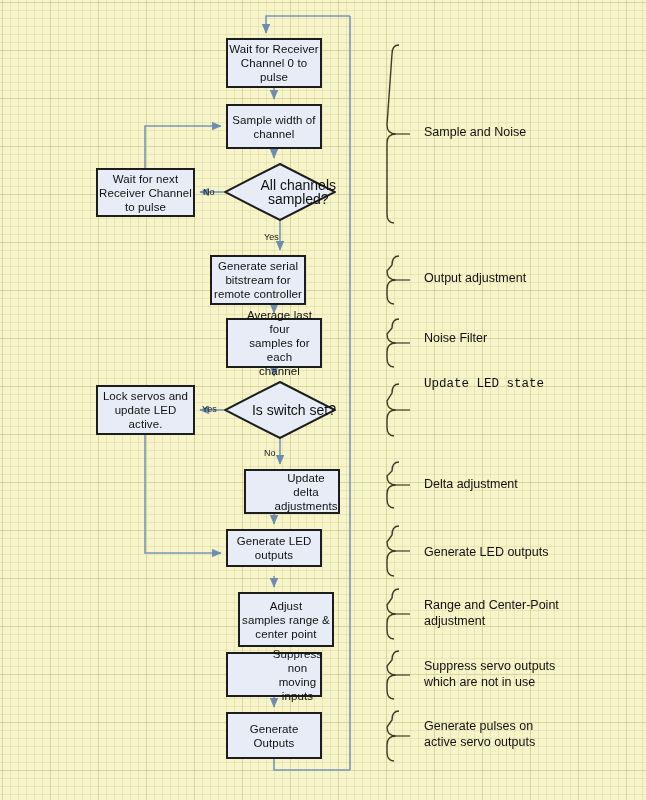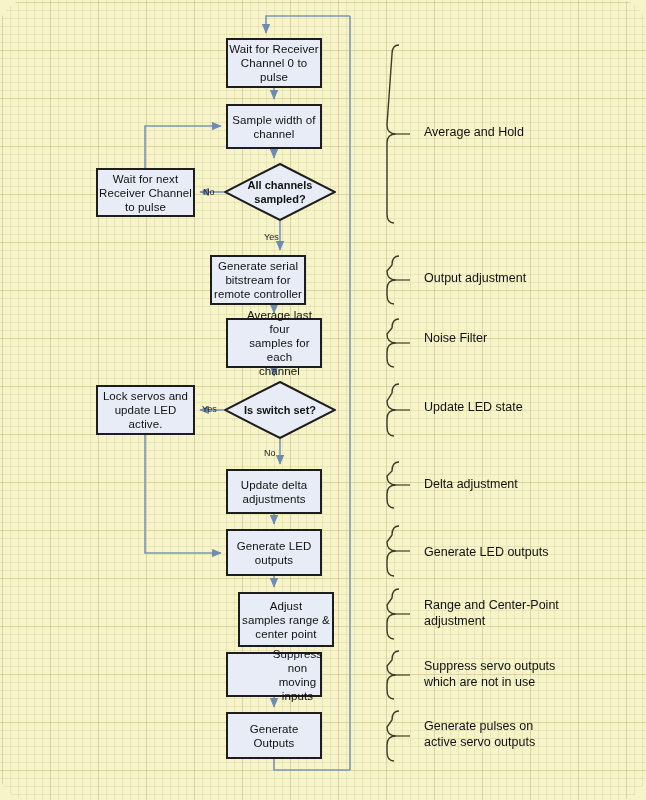--- a/index.html
+++ b/index.html
@@ -18,21 +18,20 @@
     width: 646px;
     height: 800px;
     background-color: #f6f4c8;
     background-image:
       linear-gradient(to right, rgba(190,185,120,0.35) 1px, transparent 1px),
       linear-gradient(to bottom, rgba(190,185,120,0.35) 1px, transparent 1px),
       linear-gradient(to right, rgba(200,196,140,0.30) 1px, transparent 1px),
       linear-gradient(to bottom, rgba(200,196,140,0.30) 1px, transparent 1px);
     background-size: 48px 48px, 48px 48px, 8px 8px, 8px 8px;
     background-position: 2px 2px, 2px 2px, 2px 2px, 2px 2px;
-    border-radius: 27px;
   }
   #wires {
     position: absolute;
     left: 0;
     top: 0;
     width: 646px;
     height: 800px;
   }
   .node {
     position: absolute;
@@ -46,27 +45,26 @@
     font-size: 11.5px;
     line-height: 14px;
     color: #111111;
     white-space: pre-line;
     letter-spacing: 0.1px;
   }
   .decision {
     position: absolute;
     display: flex;
     align-items: center;
-    justify-content: center;
+    justify-content: flex-end;
     text-align: center;
-    font-size: 11px;
+    font-size: 14px;
     line-height: 14px;
     color: #111111;
     white-space: pre-line;
-    font-weight: bold;
   }
   .decision .dtext {
     position: relative;
     z-index: 2;
   }
   .decision svg {
     position: absolute;
     left: 0;
     top: 0;
   }
@@ -156,59 +154,59 @@
 remote controller</div>
       <div class="node" style="left: 226px; top: 318px; width: 96px; height: 50px; padding-left: 11px;">Average last four
 samples for each
 channel</div>
       <div class="decision" style="left: 224px; top: 381px; width: 112px; height: 58px;"><svg width="112" height="58">
           <polygon points="56,1 111,29 56,57 1,29" fill="#e7ecf7" stroke="#1d1d1d" stroke-width="2"></polygon>
         </svg><span class="dtext">Is switch set?</span></div>
       <div class="node" style="left: 96px; top: 385px; width: 99px; height: 50px;">Lock servos and
 update LED
 active.</div>
-      <div class="node" style="left: 226px; top: 469px; width: 96px; height: 45px;">Update delta
+      <div class="node" style="left: 244px; top: 469px; width: 96px; height: 45px; padding-left: 28px;">Update delta
 adjustments</div>
-      <div class="node" style="left: 226px; top: 529px; width: 96px; height: 47px;">Generate LED
+      <div class="node" style="left: 226px; top: 529px; width: 96px; height: 38px;">Generate LED
 outputs</div>
       <div class="node" style="left: 226px; top: 592px; width: 96px; height: 55px; margin-left: 12px;">Adjust
 samples range &amp;
 center point</div>
       <div class="node" style="left: 226px; top: 652px; width: 96px; height: 45px; padding-left: 47px;">Suppress non
 moving inputs</div>
       <div class="node" style="left: 226px; top: 712px; width: 96px; height: 47px;">Generate
 Outputs</div>
     </div>
   <div id="labels-layer">
       <div class="edge-label" style="left: 203px; top: 187px;">No</div>
       <div class="edge-label" style="left: 264px; top: 232px;">Yes</div>
       <div class="edge-label" style="left: 202px; top: 404px;">Yes</div>
       <div class="edge-label" style="left: 264px; top: 448px;">No</div>
     </div>
   <div id="annotations-layer">
       <div class="brace" style="left: 386px; top: 44px; width: 18px; height: 180px;"><svg width="18" height="180" overflow="visible">
           <path d="M13,1 q-7,0 -7,9 L1,81 q0,9 9,9 q-9,0 -9,9 L1,170 q0,9 7,9" fill="none" stroke="#3c3c28" stroke-width="1.4"></path>
           <path d="M10,90 L24,90" stroke="#3c3c28" stroke-width="1.2" fill="none"></path>
         </svg></div>
-      <div class="annotation" style="left: 424px; top: 124px;">Average and Hold</div>
+      <div class="annotation" style="left: 424px; top: 124px;">Sample and Noise</div>
       <div class="brace" style="left: 386px; top: 255px; width: 18px; height: 50px;"><svg width="18" height="50" overflow="visible">
           <path d="M13,1 q-7,0 -7,9 L1,16 q0,9 9,9 q-9,0 -9,9 L1,40 q0,9 7,9" fill="none" stroke="#3c3c28" stroke-width="1.4"></path>
           <path d="M10,25 L24,25" stroke="#3c3c28" stroke-width="1.2" fill="none"></path>
         </svg></div>
       <div class="annotation" style="left: 424px; top: 270px;">Output adjustment</div>
       <div class="brace" style="left: 386px; top: 318px; width: 18px; height: 50px;"><svg width="18" height="50" overflow="visible">
           <path d="M13,1 q-7,0 -7,9 L1,16 q0,9 9,9 q-9,0 -9,9 L1,40 q0,9 7,9" fill="none" stroke="#3c3c28" stroke-width="1.4"></path>
           <path d="M10,25 L24,25" stroke="#3c3c28" stroke-width="1.2" fill="none"></path>
         </svg></div>
       <div class="annotation" style="left: 424px; top: 330px;">Noise Filter</div>
       <div class="brace" style="left: 386px; top: 383px; width: 18px; height: 54px;"><svg width="18" height="54" overflow="visible">
           <path d="M13,1 q-7,0 -7,9 L1,18 q0,9 9,9 q-9,0 -9,9 L1,44 q0,9 7,9" fill="none" stroke="#3c3c28" stroke-width="1.4"></path>
           <path d="M10,27 L24,27" stroke="#3c3c28" stroke-width="1.2" fill="none"></path>
         </svg></div>
-      <div class="annotation" style="left: 424px; top: 399px;">Update LED state</div>
+      <div class="annotation" style="left: 424px; top: 376px; font-family: Liberation Mono, monospace;">Update LED state</div>
       <div class="brace" style="left: 386px; top: 461px; width: 18px; height: 48px;"><svg width="18" height="48" overflow="visible">
           <path d="M13,1 q-7,0 -7,9 L1,15 q0,9 9,9 q-9,0 -9,9 L1,38 q0,9 7,9" fill="none" stroke="#3c3c28" stroke-width="1.4"></path>
           <path d="M10,24 L24,24" stroke="#3c3c28" stroke-width="1.2" fill="none"></path>
         </svg></div>
       <div class="annotation" style="left: 424px; top: 476px;">Delta adjustment</div>
       <div class="brace" style="left: 386px; top: 525px; width: 18px; height: 52px;"><svg width="18" height="52" overflow="visible">
           <path d="M13,1 q-7,0 -7,9 L1,17 q0,9 9,9 q-9,0 -9,9 L1,42 q0,9 7,9" fill="none" stroke="#3c3c28" stroke-width="1.4"></path>
           <path d="M10,26 L24,26" stroke="#3c3c28" stroke-width="1.2" fill="none"></path>
         </svg></div>
       <div class="annotation" style="left: 424px; top: 544px;">Generate LED outputs</div>

